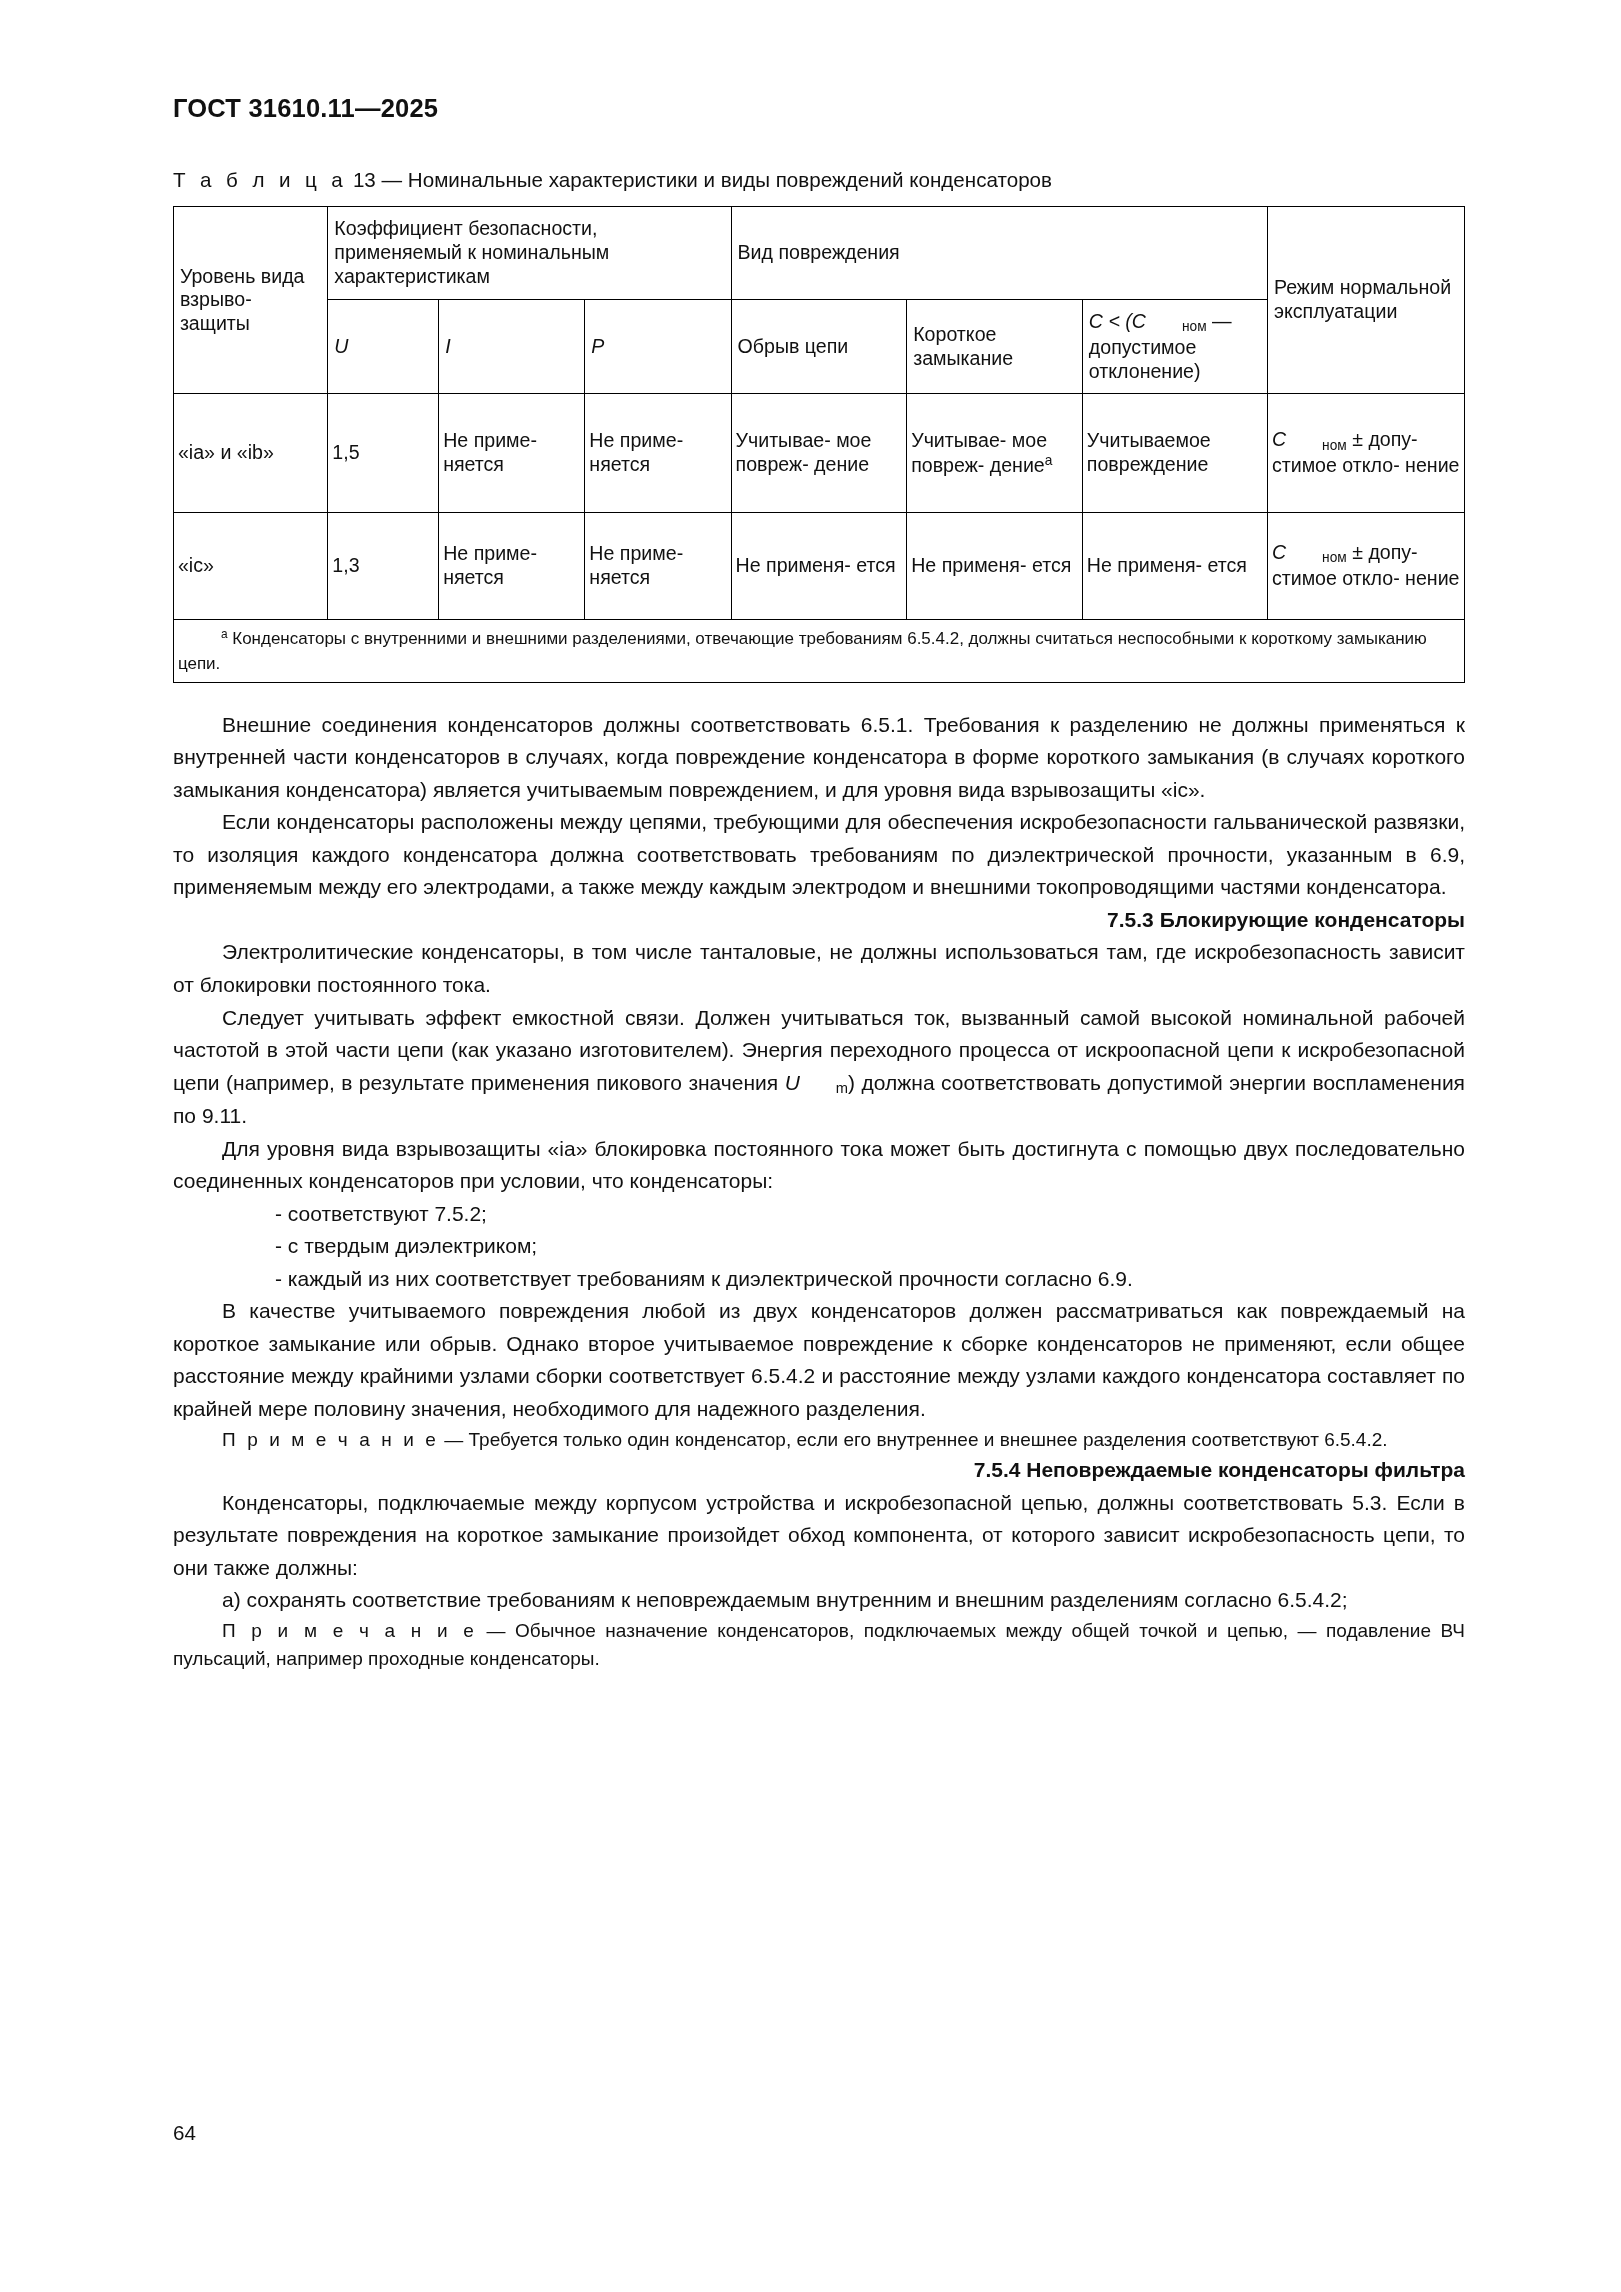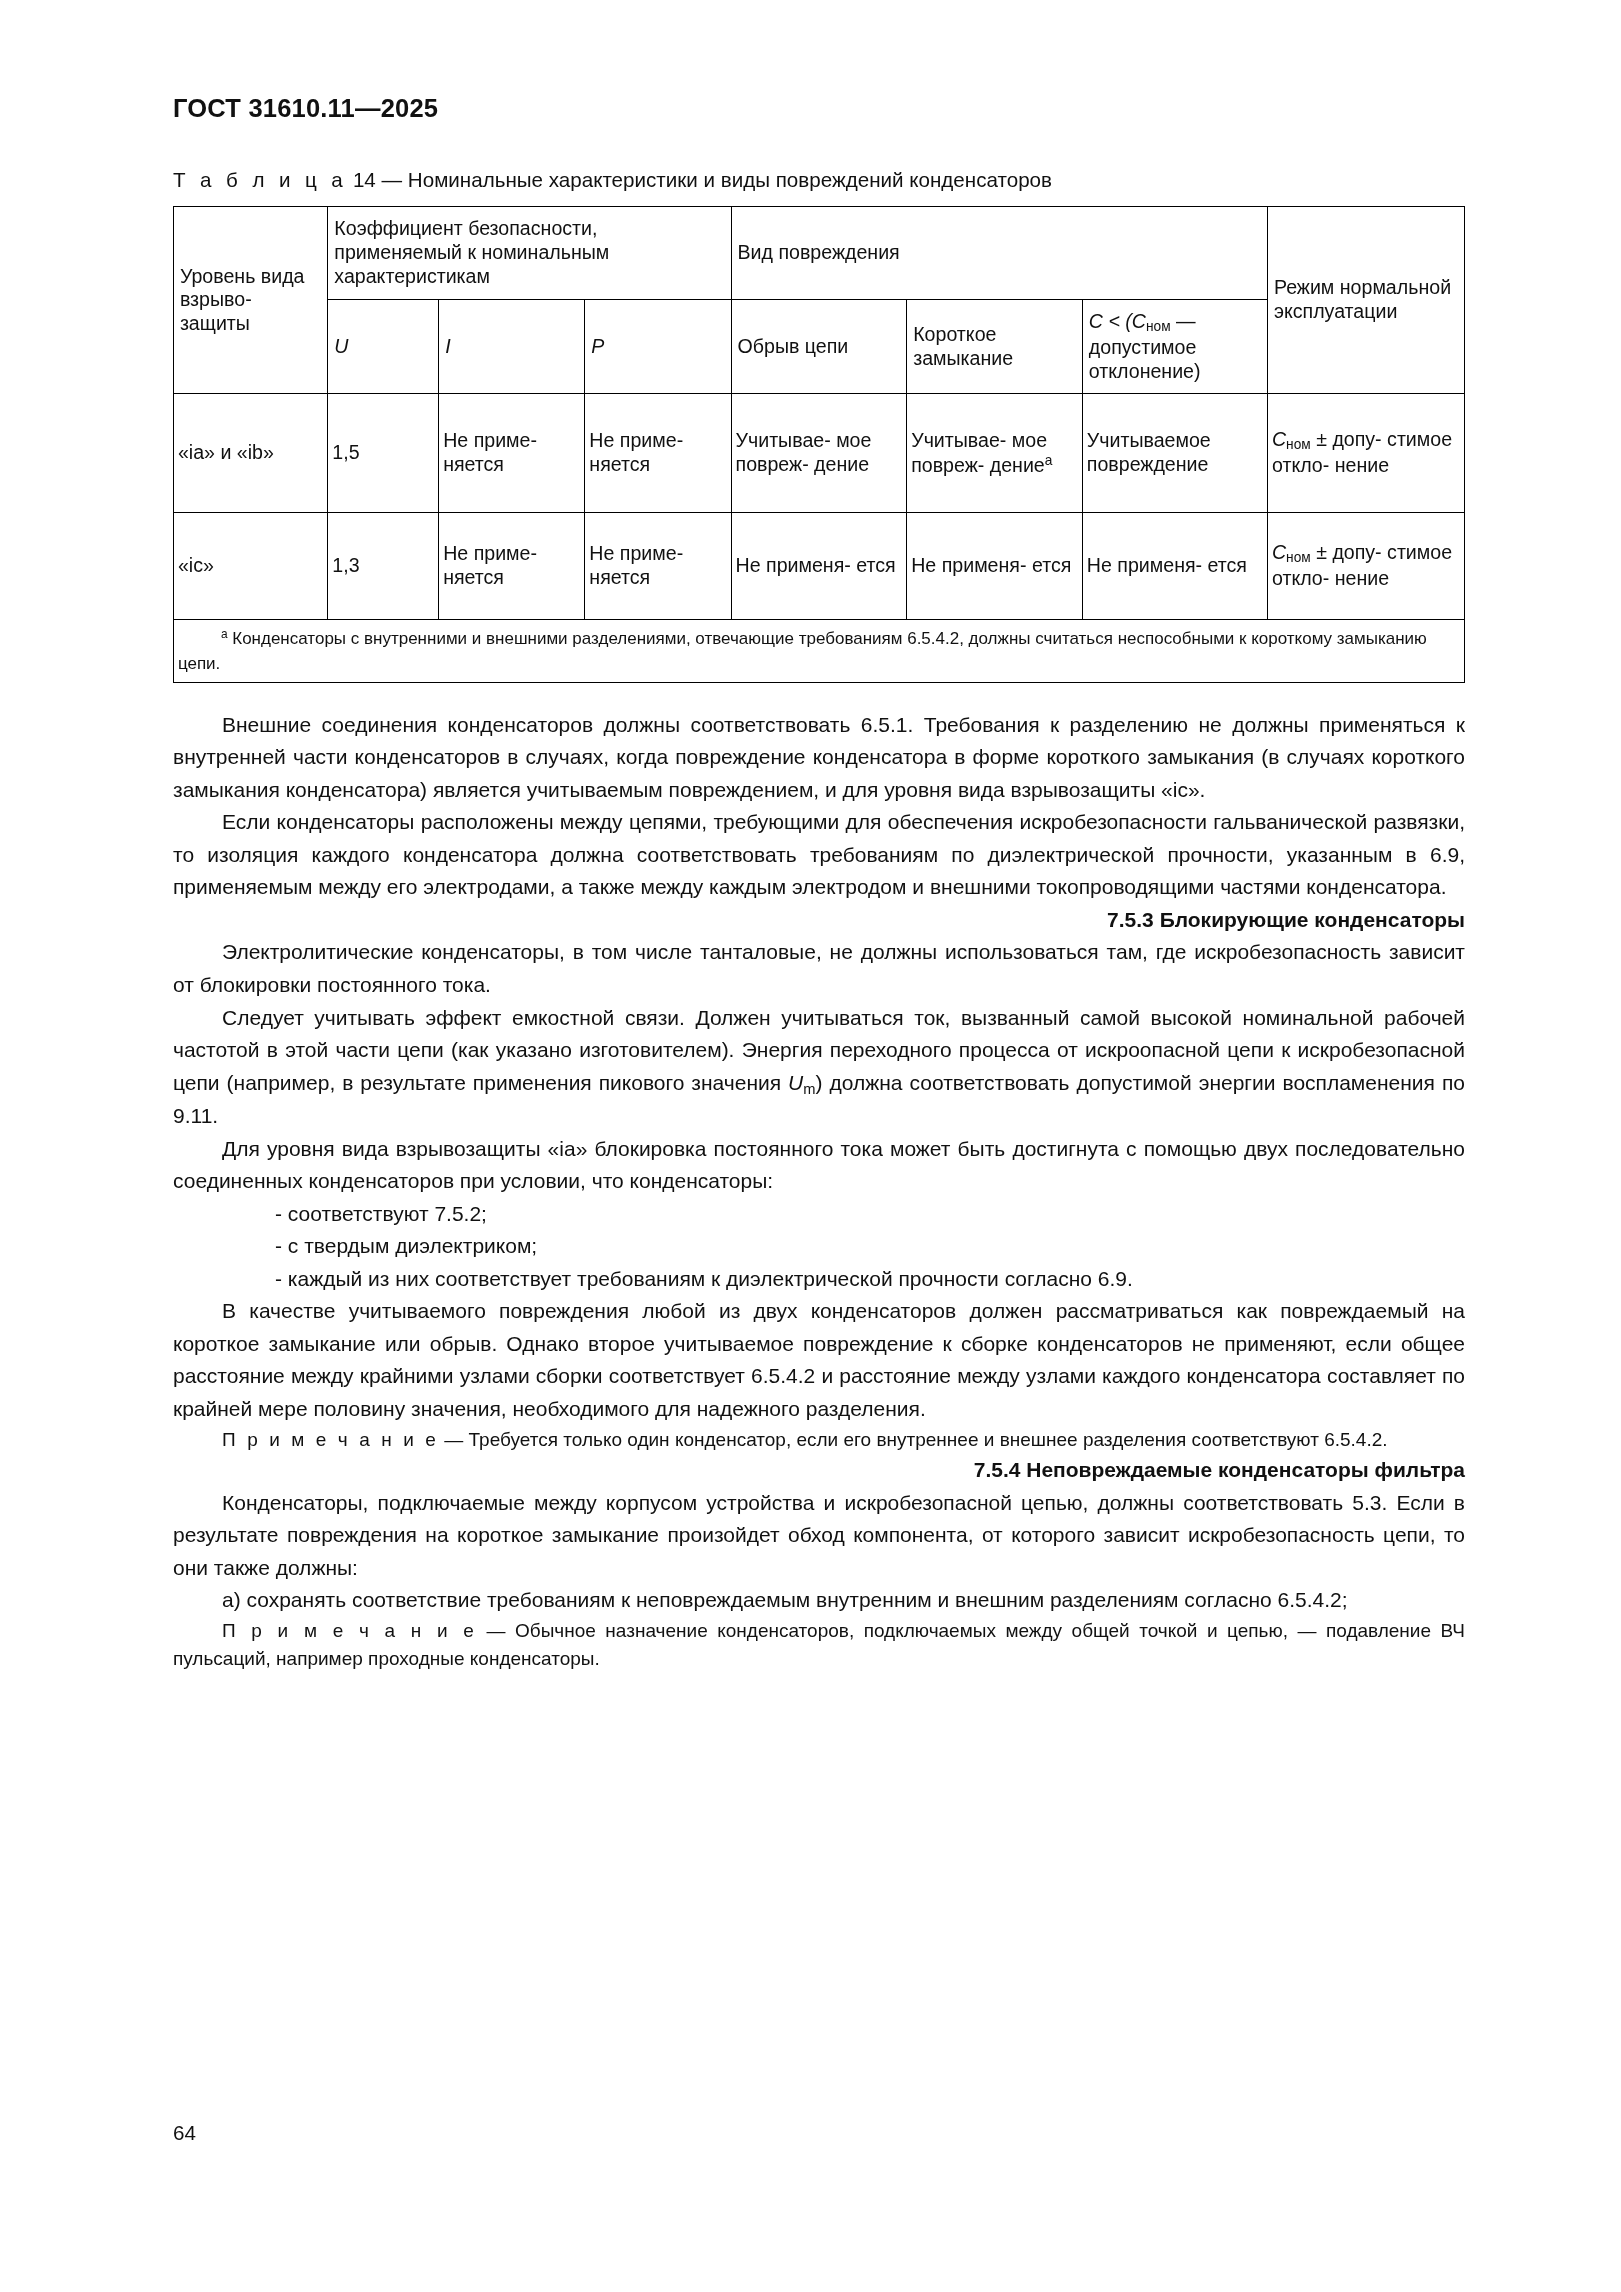--- a/index.html
+++ b/index.html
@@ -72,21 +72,21 @@
   .col-level   { width: 131px; }
   .col-u       { width: 94px;  }
   .col-i       { width: 124px; }
   .col-p       { width: 124px; }
   .col-break   { width: 149px; }
   .col-short   { width: 149px; }
   .col-cap     { width: 157px; }
   .col-normal  { width: 167px; }
 
   .ital { font-style: italic; }
-  .sub  { font-size: 0.70em; vertical-align: -0.25em; }
+  .sub  { font-size: 0.70em; vertical-align: -0.25em; margin-left: 36px; }
   .supa { font-size: 0.70em; vertical-align: 0.52em; }
 
   td.row-cell { height: 106px; }
   td.row-cell2 { height: 94px; }
 
   td.footnote {
     text-align: left;
     vertical-align: top;
     padding: 11.8px 15.7px 15.7px 15.7px;
     font-size: 17px;
@@ -140,21 +140,21 @@
 </head>
 <body>
 
 <div class="page">
   <div class="content">
 
     <div class="doc-header">ГОСТ 31610.11—2025</div>
 
     <div class="table-caption">
       <span class="caption-word">Т а б л и ц а</span>
-      <span>14</span>
+      <span>13</span>
       <span>— Номинальные характеристики и виды повреждений конденсаторов</span>
     </div>
 
     <table class="gost">
       <colgroup>
         <col class="col-level">
           <col class="col-u">
           <col class="col-i">
           <col class="col-p">
         <col class="col-break">

